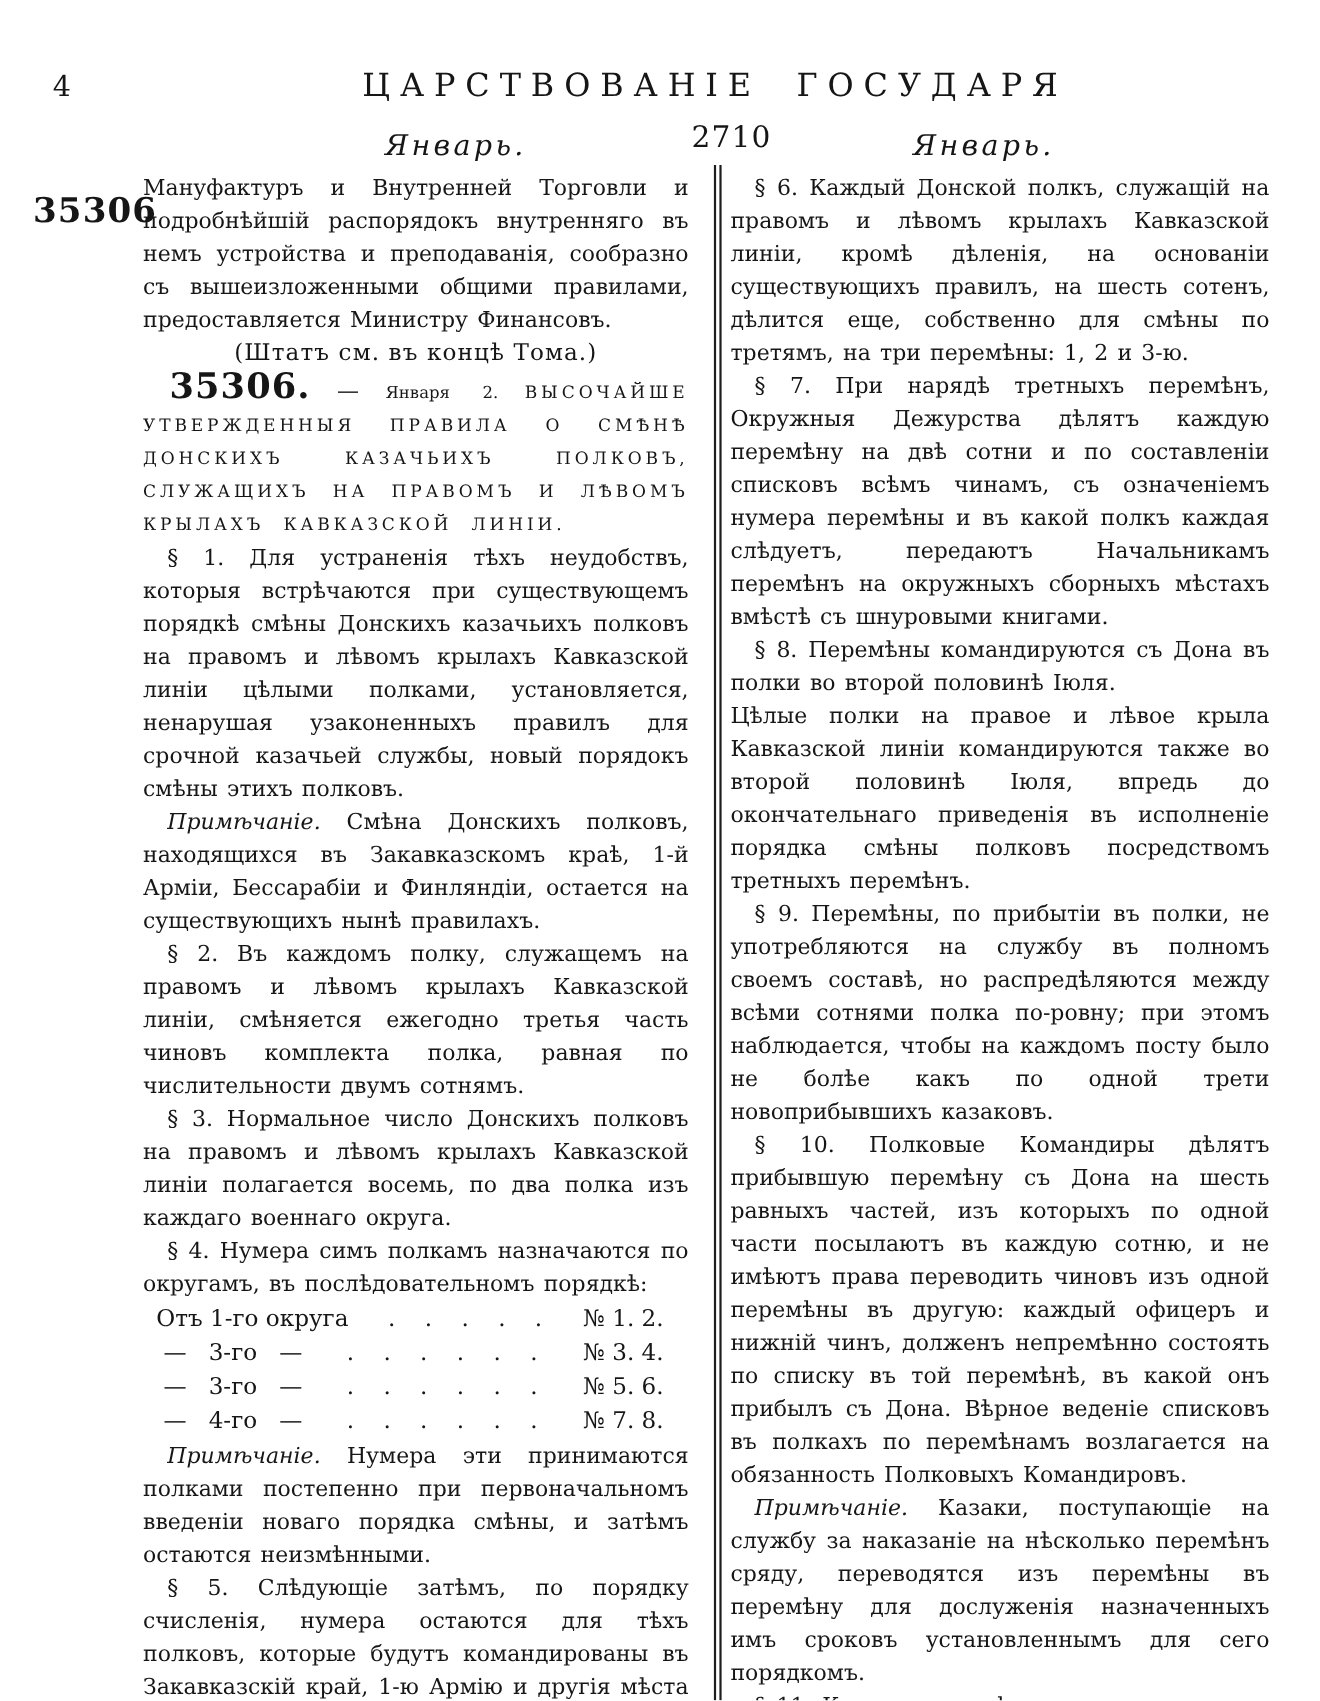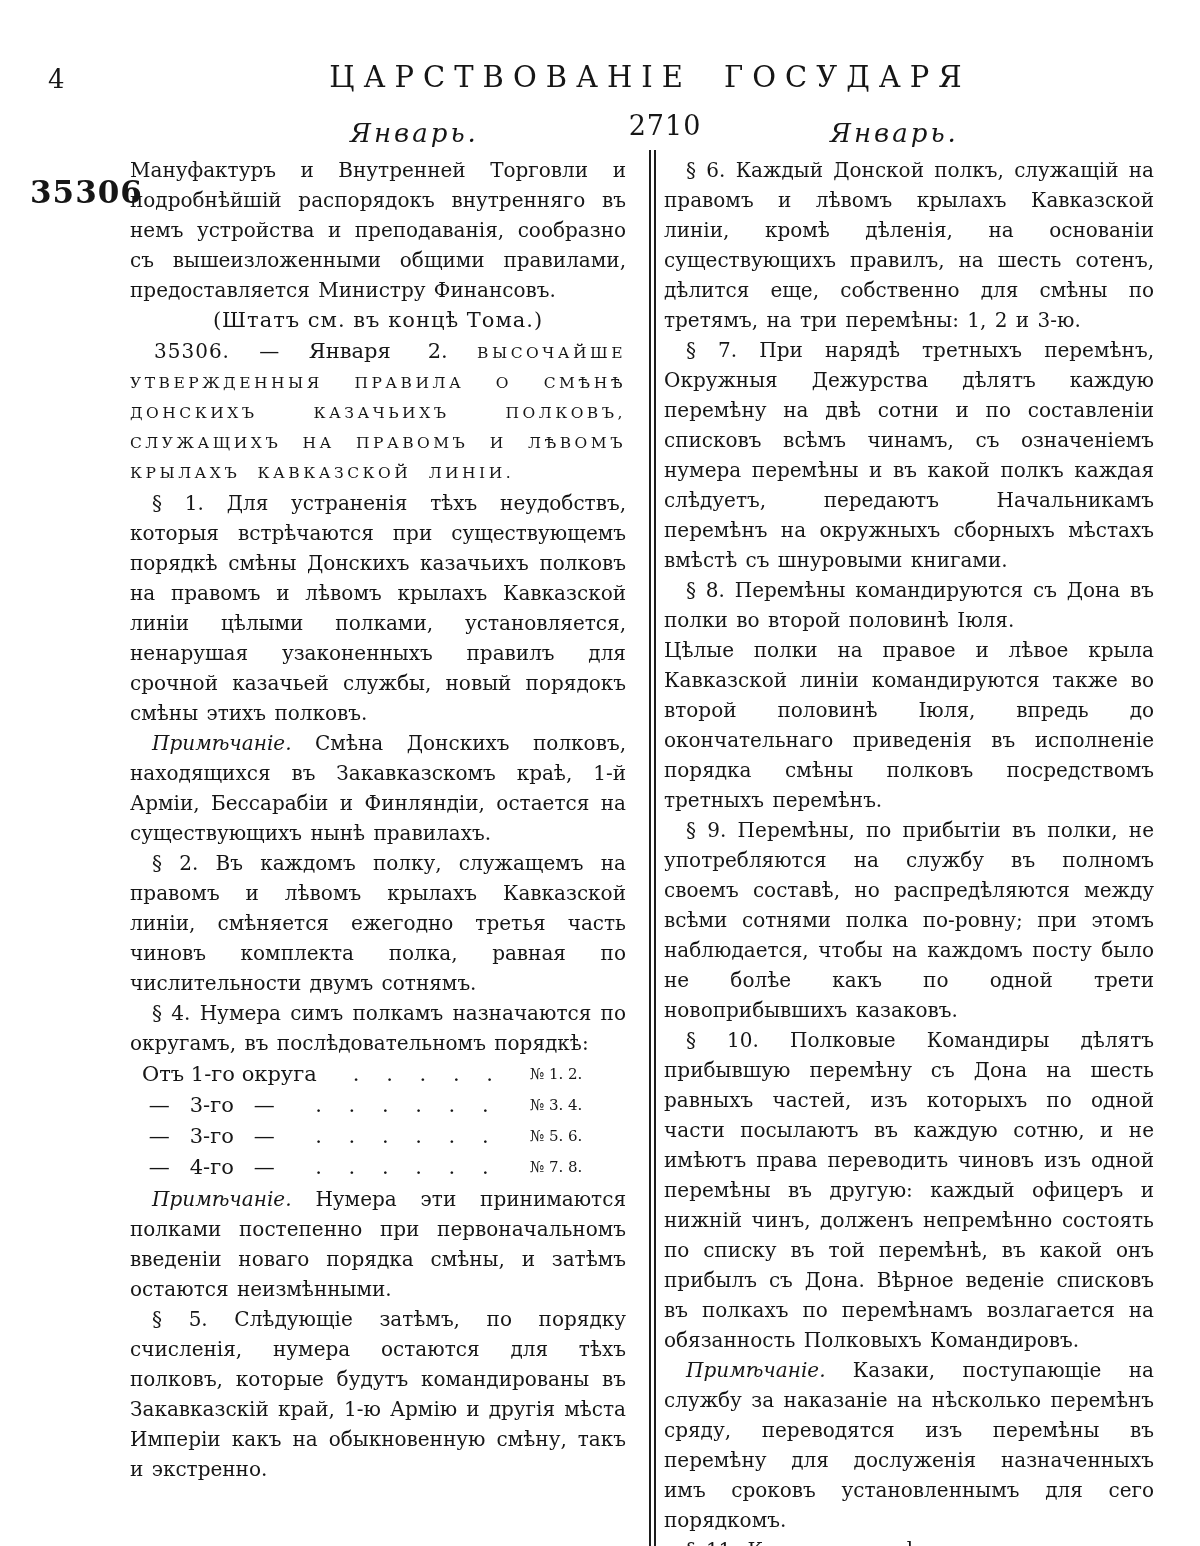--- a/index.html
+++ b/index.html
@@ -56,57 +56,58 @@
   .note-label { font-style:italic; }
 
   .center-italic {
     margin:0; text-align:center;
     font-size:21px; line-height:31px; letter-spacing:1px;
   }
   .act-heading {
     margin:0; text-indent:24px; text-align:justify;
     line-height:30px;
   }
-  .act-num { font-weight:normal; font-size:20px; letter-spacing:1px; }
+  .act-num { font-weight:bold; font-size:32px; letter-spacing:1px; }
   .act-dash { font-size:20px; }
-  .act-date { font-size:21px; word-spacing:6px; }
+  .act-date { font-size:15px; word-spacing:6px; }
   .act-title {
     text-transform:uppercase;
     font-size:15.5px; letter-spacing:3.5px; word-spacing:9px;
   }
   .num-table { padding:1px 0 1px 12px; }
   .num-row { display:flex; line-height:31px; font-size:21px; }
   .row-from { white-space:pre; }
   .row-dots {
     flex:1; text-align:center;
     word-spacing:18px; letter-spacing:1px;
     white-space:nowrap; overflow:hidden;
     padding:0 4px;
   }
-  .row-num { width:96px; white-space:pre; font-size:15px; }
+  .row-num { width:96px; white-space:pre; font-size:21px; }
 </style>
 </head>
 <body>
 
 <div class="page">
   <div class="page-number">4</div>
   <div class="running-title">ЦАРСТВОВАНІЕ ГОСУДАРЯ</div>
   <span class="month month-left">Январь.</span>
   <span class="year-label">2710</span>
   <span class="month month-right">Январь.</span>
 
   <div class="column-divider"></div>
 
   <div class="col col-left" id="col-left">
       <p class="para entry"><span class="margin-num">35306</span><span>Мануфактуръ и Внутренней Торговли и подробнѣйшій распорядокъ внутренняго въ немъ устройства и преподаванія, сообразно съ вышеизложенными общими правилами, предоставляется Министру Финансовъ.</span></p>
       <p class="center-italic"><span>(Штатъ см. въ концѣ Тома.)</span></p>
       <p class="act-heading"><span class="act-num">35306.</span> <span class="act-dash">—</span> <span class="act-date">Января 2.</span> <span class="act-title">Высочайше утвержденныя Правила о смѣнѣ Донскихъ казачьихъ полковъ, служащихъ на правомъ и лѣвомъ крылахъ Кавказской линіи.</span></p>
       <p class="para section"><span class="sec-marker">§ 1.</span> <span>Для устраненія тѣхъ неудобствъ, которыя встрѣчаются при существующемъ порядкѣ смѣны Донскихъ казачьихъ полковъ на правомъ и лѣвомъ крылахъ Кавказской линіи цѣлыми полками, установляется, ненарушая узаконенныхъ правилъ для срочной казачьей службы, новый порядокъ смѣны этихъ полковъ.</span></p>
       <p class="para note-para"><span class="note-label">Примѣчаніе.</span> <span>Смѣна Донскихъ полковъ, находящихся въ Закавказскомъ краѣ, 1-й Арміи, Бессарабіи и Финляндіи, остается на существующихъ нынѣ правилахъ.</span></p>
       <p class="para section"><span class="sec-marker">§ 2.</span> <span>Въ каждомъ полку, служащемъ на правомъ и лѣвомъ крылахъ Кавказской линіи, смѣняется ежегодно третья часть чиновъ комплекта полка, равная по числительности двумъ сотнямъ.</span></p>
+      <p class="para section"><span class="sec-marker">§ 3.</span> <span>Нормальное число Донскихъ полковъ на правомъ и лѣвомъ крылахъ Кавказской линіи полагается восемь, по два полка изъ каждаго военнаго округа.</span></p>
       <p class="para section"><span class="sec-marker">§ 4.</span> <span>Нумера симъ полкамъ назначаются по округамъ, въ послѣдовательномъ порядкѣ:</span></p>
       <div class="num-table">
         <div class="num-row">
           <span class="row-from">Отъ 1-го округа</span>
           <span class="row-dots">. . . . .</span>
           <span class="row-num">№ 1. 2.</span>
         </div>
         <div class="num-row">
           <span class="row-from"> —   3-го   —</span>
           <span class="row-dots">. . . . . .</span>

